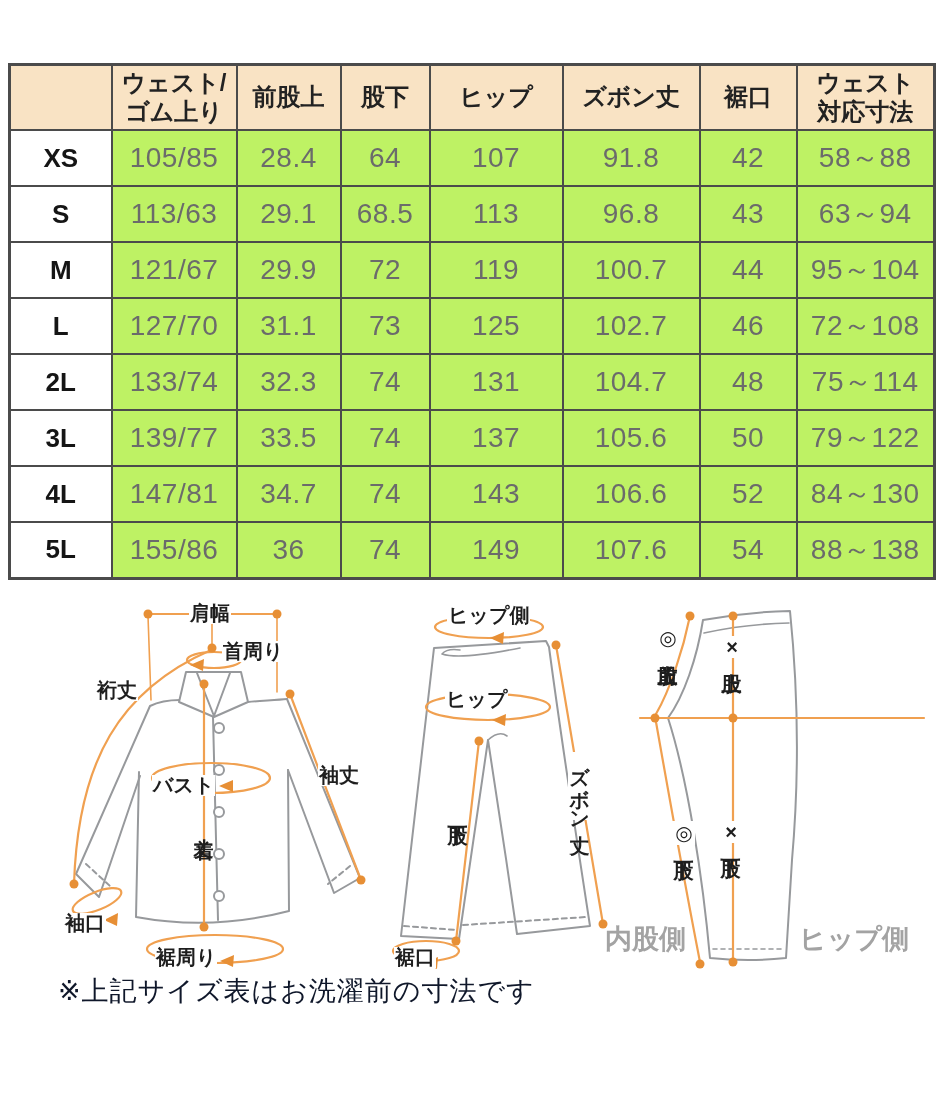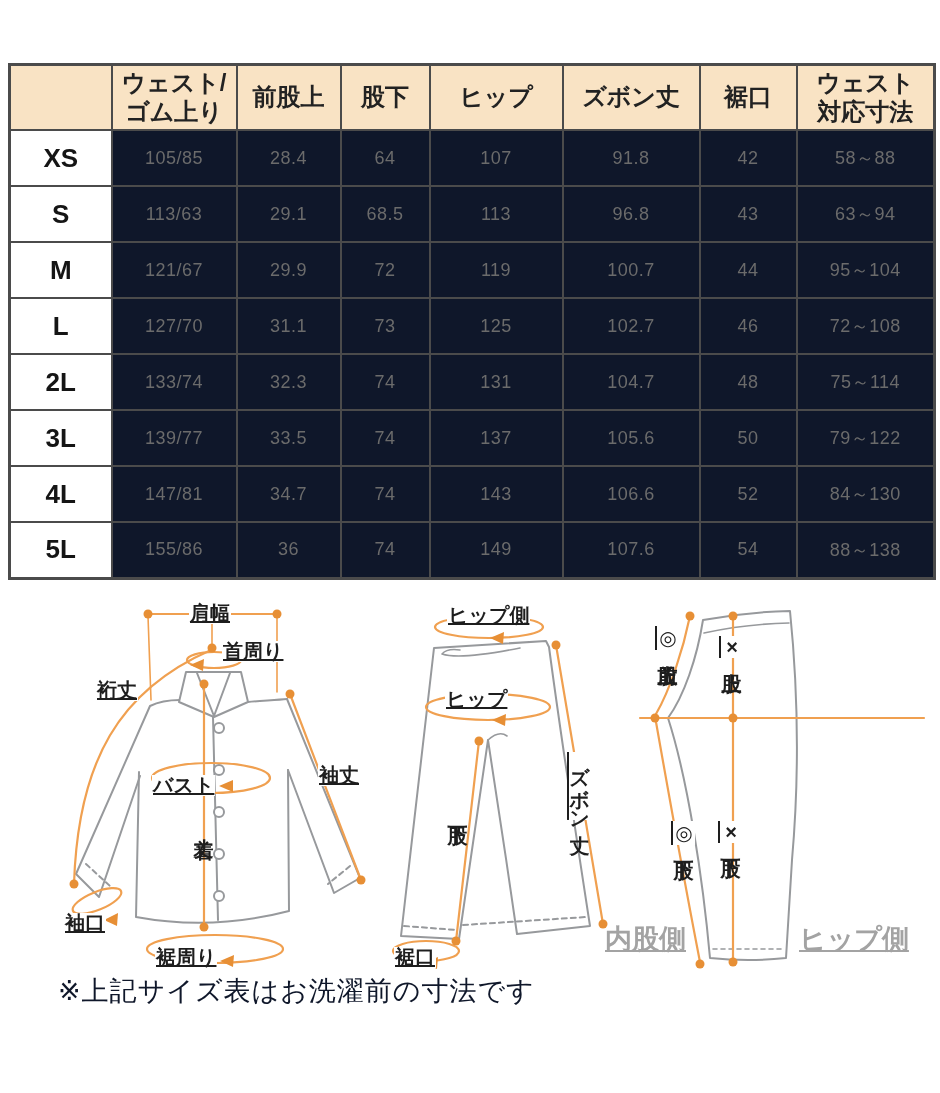--- a/index.html
+++ b/index.html
@@ -8,27 +8,27 @@
 
   
   #size-table{position:absolute;left:8px;top:55px;border-collapse:collapse;
               table-layout:fixed;border:3px solid #4b4b4b;margin-top:8px;}
   #size-table th,#size-table td{border:2px solid #4b4b4b;text-align:center;
               vertical-align:middle;padding:0;}
   #size-table thead th{background:#f9e3c4;color:#222;font-weight:bold;
               font-size:24px;line-height:1.18;white-space:pre-line;height:63px;}
   #size-table tbody tr{height:56px;}
   #size-table tbody th{font-size:26px;font-weight:600;color:#151515;background:#fff;}
-  #size-table tbody td{font-size:18px;color:#6b6b6b;background:#0f172a;letter-spacing:.5px;}
+  #size-table tbody td{font-size:28px;color:#6b6b6b;background:#bef264;letter-spacing:.5px;}
 
   
   #diagram{position:absolute;left:0;top:595px;width:940px;height:420px;}
   #diagram svg{position:absolute;left:0;top:0;}
   .dlabel{position:absolute;font-size:20px;font-weight:bold;color:#1e1e1e;
-          background:#fff;line-height:1.05;white-space:nowrap;padding:0 1px;text-decoration:underline;}
+          background:#fff;line-height:1.05;white-space:nowrap;padding:0 1px;}
   .dlabel.vert{writing-mode:vertical-rl;text-orientation:upright;letter-spacing:0;}
   .dlabel.gray{color:#a3a3a3;font-size:27px;background:transparent;}
 
   
   #note{position:absolute;left:58px;top:973px;font-size:27px;color:#0f172a;
         letter-spacing:1px;white-space:nowrap;}
 </style>
 </head>
 <body>
 

